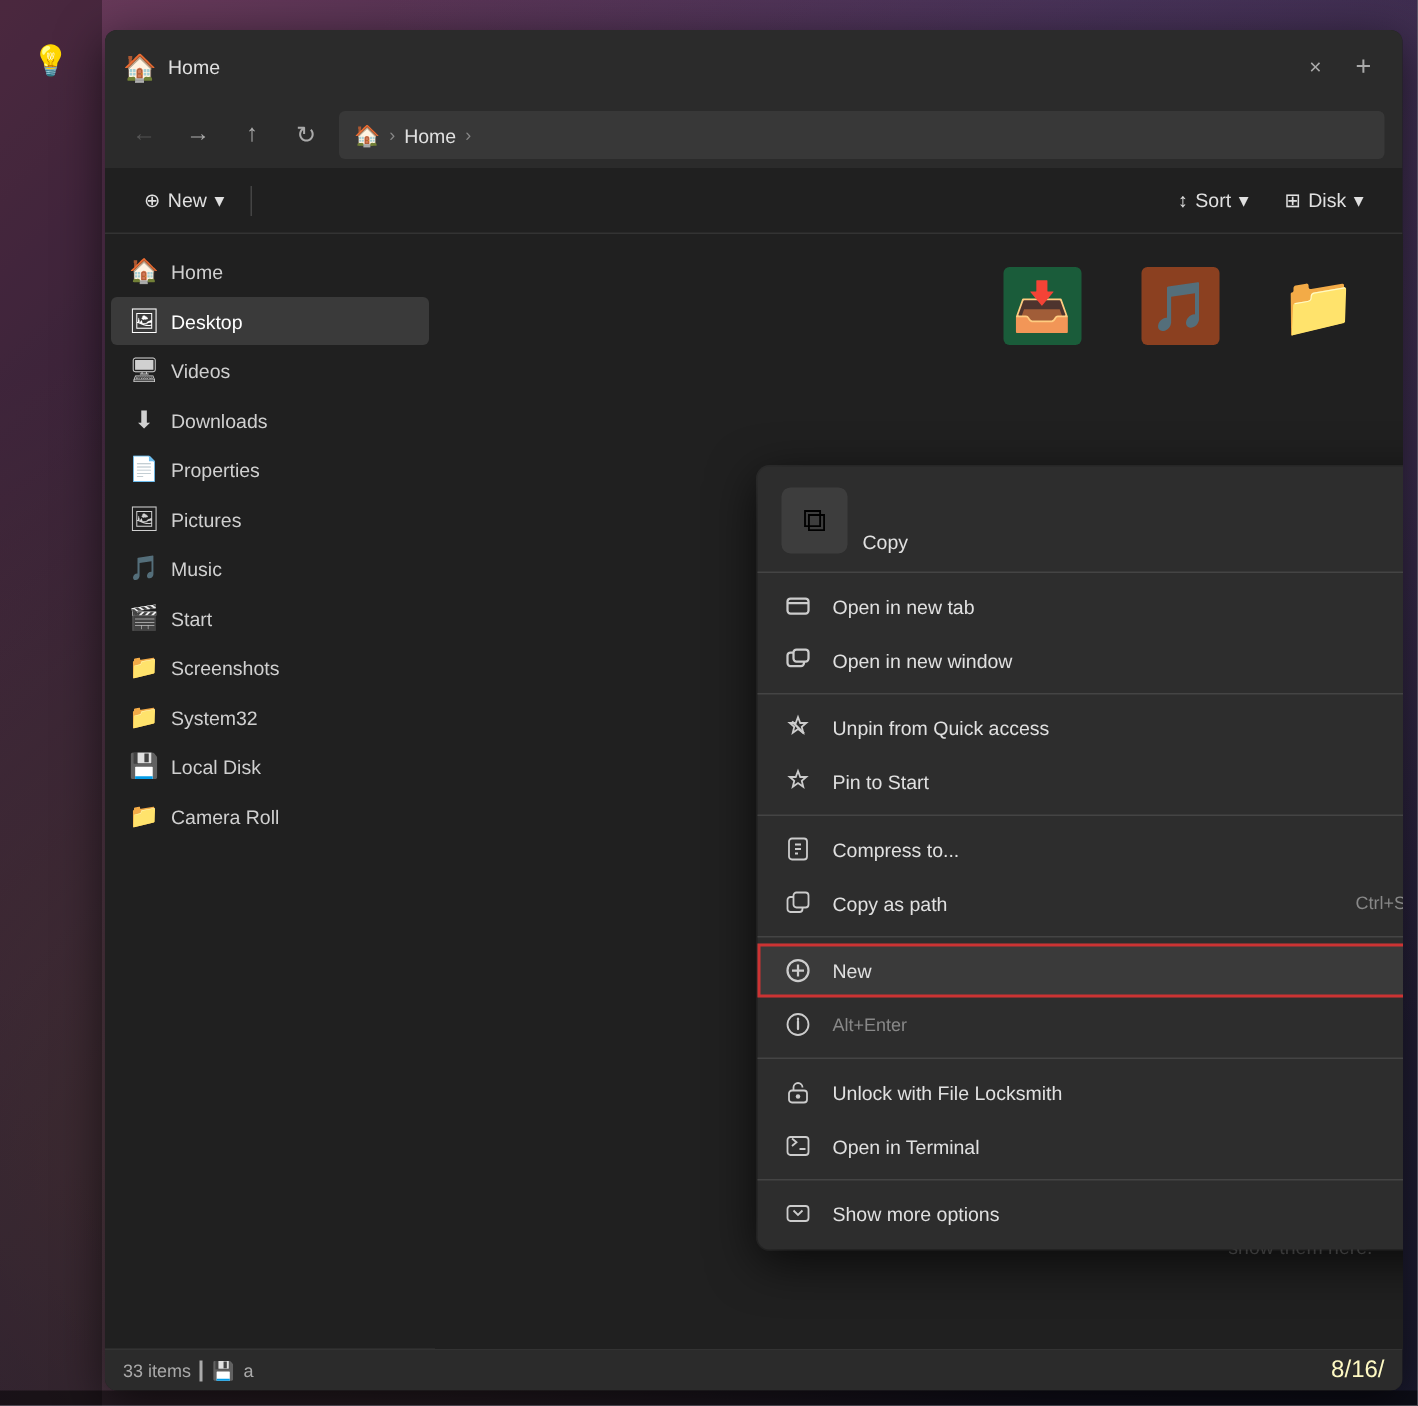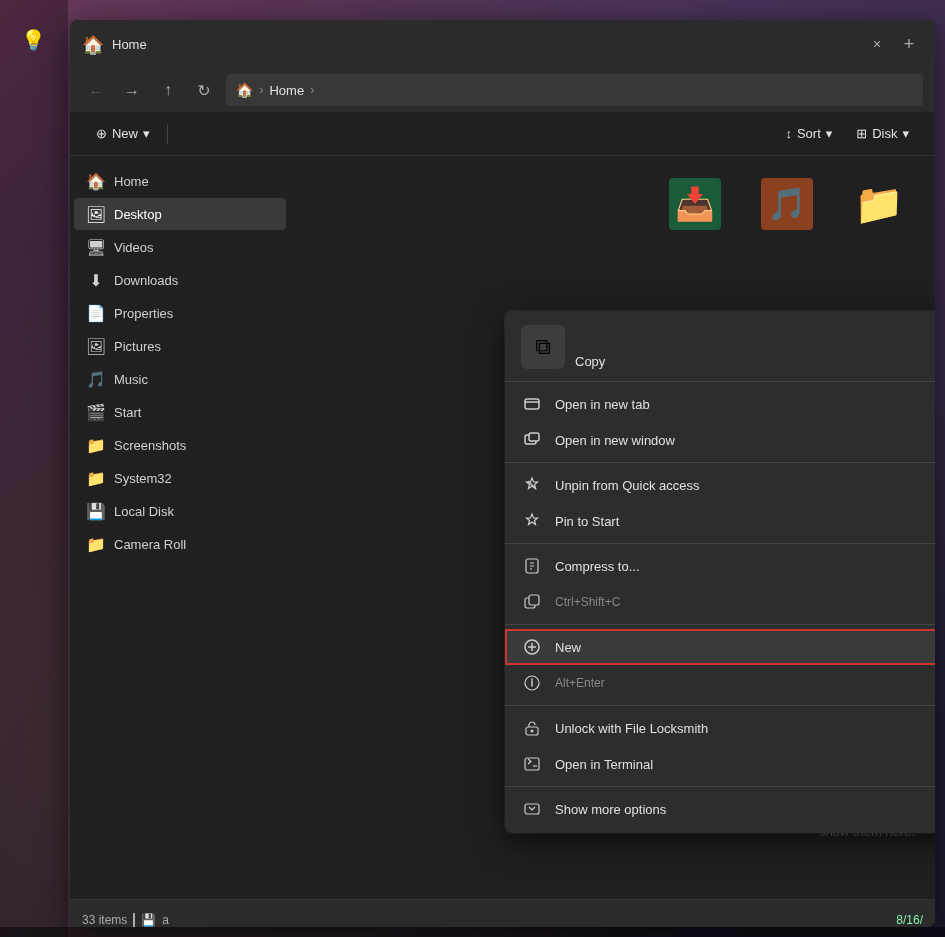--- a/index.html
+++ b/index.html
@@ -222,21 +222,21 @@
       font-size: 11px;
       color: #d0d0d0;
       text-align: center;
     }
 
     
     .status-bar {
       height: 28px;
       background: #2b2b2b;
       display: flex;
-      align-items: flex-end;
+      align-items: center;
       padding: 0 12px;
       font-size: 12px;
       color: #aaa;
       flex-shrink: 0;
       border-top: 1px solid #333;
       gap: 6px;
     }
     .status-cursor { width: 2px; height: 14px; background: #aaa; display: inline-block; }
 
     
@@ -355,22 +355,22 @@
       position: absolute;
       bottom: 60px;
       right: 20px;
       font-size: 13px;
       color: #666;
     }
 
     
     .date-display {
       margin-left: auto;
-      font-size: 12px;
-      color: #86efac;
+      font-size: 16px;
+      color: #fef9c3;
     }
   </style>
 </head>
 <body>
 
 <div class="bg-deco"></div>
 
 <div class="left-edge">
   <div class="edge-icon">💡</div>
 </div>
@@ -567,20 +567,21 @@
 
         </div>
 
         <div class="context-menu-item">
           <div class="context-menu-icon">
             <svg width="18" height="18" viewBox="0 0 18 18" fill="none">
               <rect x="2" y="5" width="10" height="10" rx="2" stroke="#ccc" stroke-width="1.2" fill="none"></rect>
               <rect x="6" y="2" width="10" height="10" rx="2" stroke="#ccc" stroke-width="1.2" fill="#2d2d2d"></rect>
             </svg>
           </div>
+          <span class="context-menu-label">Copy as path</span>
           <span class="context-menu-shortcut">Ctrl+Shift+C</span>
         </div>
 
         <div class="context-menu-divider"></div>
 
         <div class="context-menu-item highlighted" style="position:relative;">
           <div class="context-menu-icon">
             <svg width="18" height="18" viewBox="0 0 18 18" fill="none">
               <circle cx="9" cy="9" r="7" stroke="#ccc" stroke-width="1.5" fill="none"></circle>
               <path d="M9 5v8M5 9h8" stroke="#ccc" stroke-width="1.5"></path>

